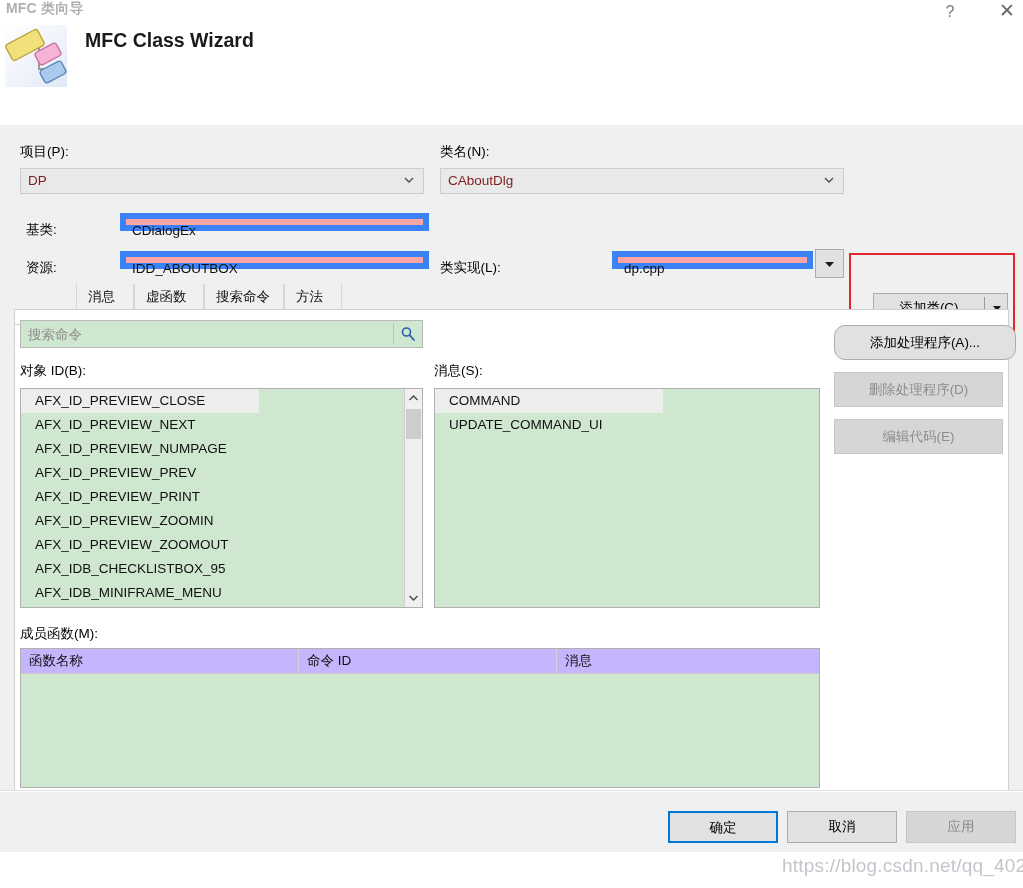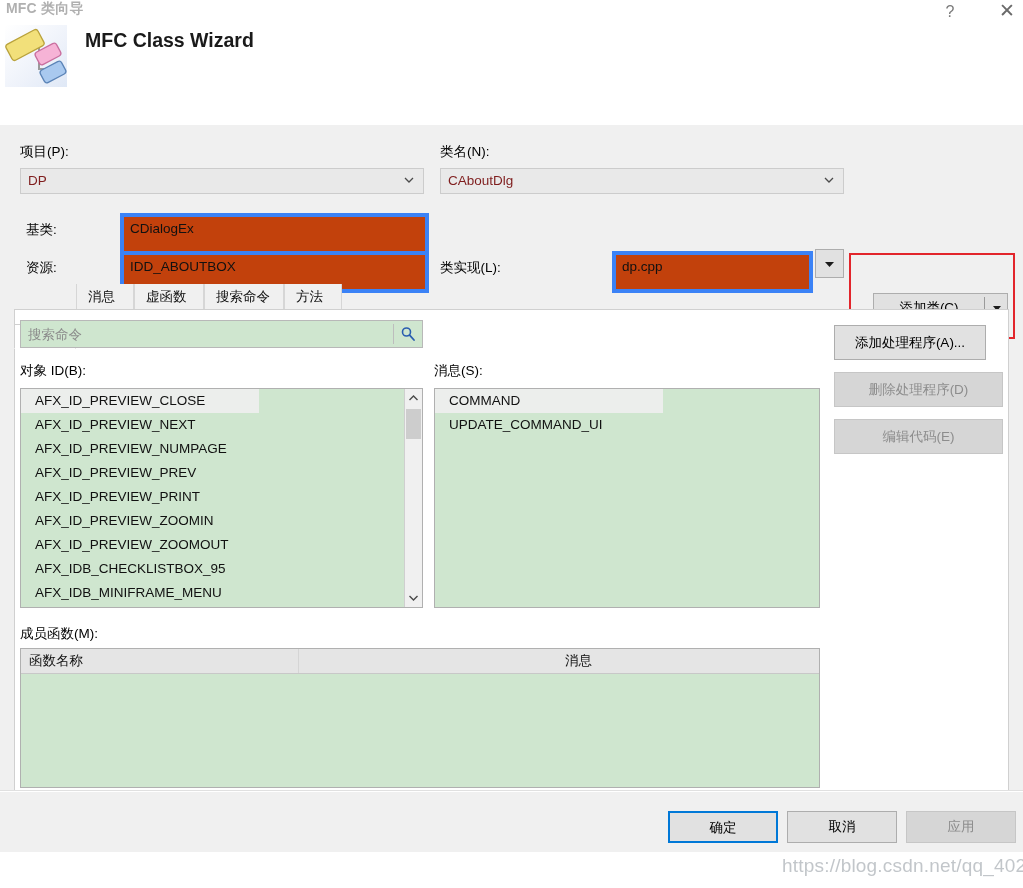--- a/index.html
+++ b/index.html
@@ -91,24 +91,24 @@
   }
   .combo .chev {
     position: absolute;
     right: 8px; top: 5px;
     width: 12px; height: 12px;
   }
 
   
   .txt {
     position: absolute;
-    background: #c2410c;
-    border: 4px solid #3b82f6;
-    box-sizing: border-box;
-    height: 42px;
+    background: #fca5a5;
+    border: 6px solid #3b82f6;
+    box-sizing: border-box;
+    height: 18px;
   }
   .txt .val {
     position: absolute;
     left: 6px; top: 4px;
     font-size: 13.5px;
     color: #111;
     white-space: nowrap;
   }
 
   
@@ -301,21 +301,21 @@
     width: 800px; height: 140px;
     border: 1px solid #b0b0b0;
     box-sizing: border-box;
     background: #cfe6cf;
     overflow: hidden;
   }
   .mtable .thead {
     position: absolute;
     left: 0; top: 0;
     width: 100%; height: 25px;
-    background: #e5e5e5;
+    background: #c4b5fd;
     border-bottom: 1px solid #c8c8c8;
     box-sizing: border-box;
   }
   .mtable .th {
     position: absolute;
     top: 0;
     height: 24px;
     line-height: 24px;
     font-size: 13.5px;
     color: #111;
@@ -520,34 +520,35 @@
     </div>
   </div>
 </div>
 
 <div class="lbl" style="position:absolute; left:434px; top:362px;">消息(S):</div>
 <div class="listbox" style="left:434px; top:388px; width:386px; height:220px;">
   <div class="listrow selected sel-narrow2">COMMAND</div>
   <div class="listrow">UPDATE_COMMAND_UI</div>
 </div>
 
-<div class="btn" style="left:834px; top:325px; width:152px; height:35px; line-height:33px;">
+<div class="btn" style="left:834px; top:325px; width:182px; height:35px; line-height:33px;border-radius:11px;">
   <span>添加处理程序(A)...</span>
 </div>
 <div class="btn disabled" style="left:834px; top:372px; width:169px; height:35px; line-height:33px;">
   <span>删除处理程序(D)</span>
 </div>
 <div class="btn disabled" style="left:834px; top:419px; width:169px; height:35px; line-height:33px;">
   <span>编辑代码(E)</span>
 </div>
 
 <div class="lbl" style="position:absolute; left:20px; top:625px;">成员函数(M):</div>
 <div class="mtable">
   <div class="thead">
     <div class="th" style="left:0px; width:278px;">函数名称</div>
+    <div class="th" style="left:278px; width:258px;">命令 ID</div>
     <div class="th" style="left:536px; width:262px; border-right:none;">消息</div>
   </div>
 </div>
 
 <div class="descbox">
   <span class="dlabel">说明:</span>
 </div>
 
 <div class="footer">
   <div class="btn btn-ok">

